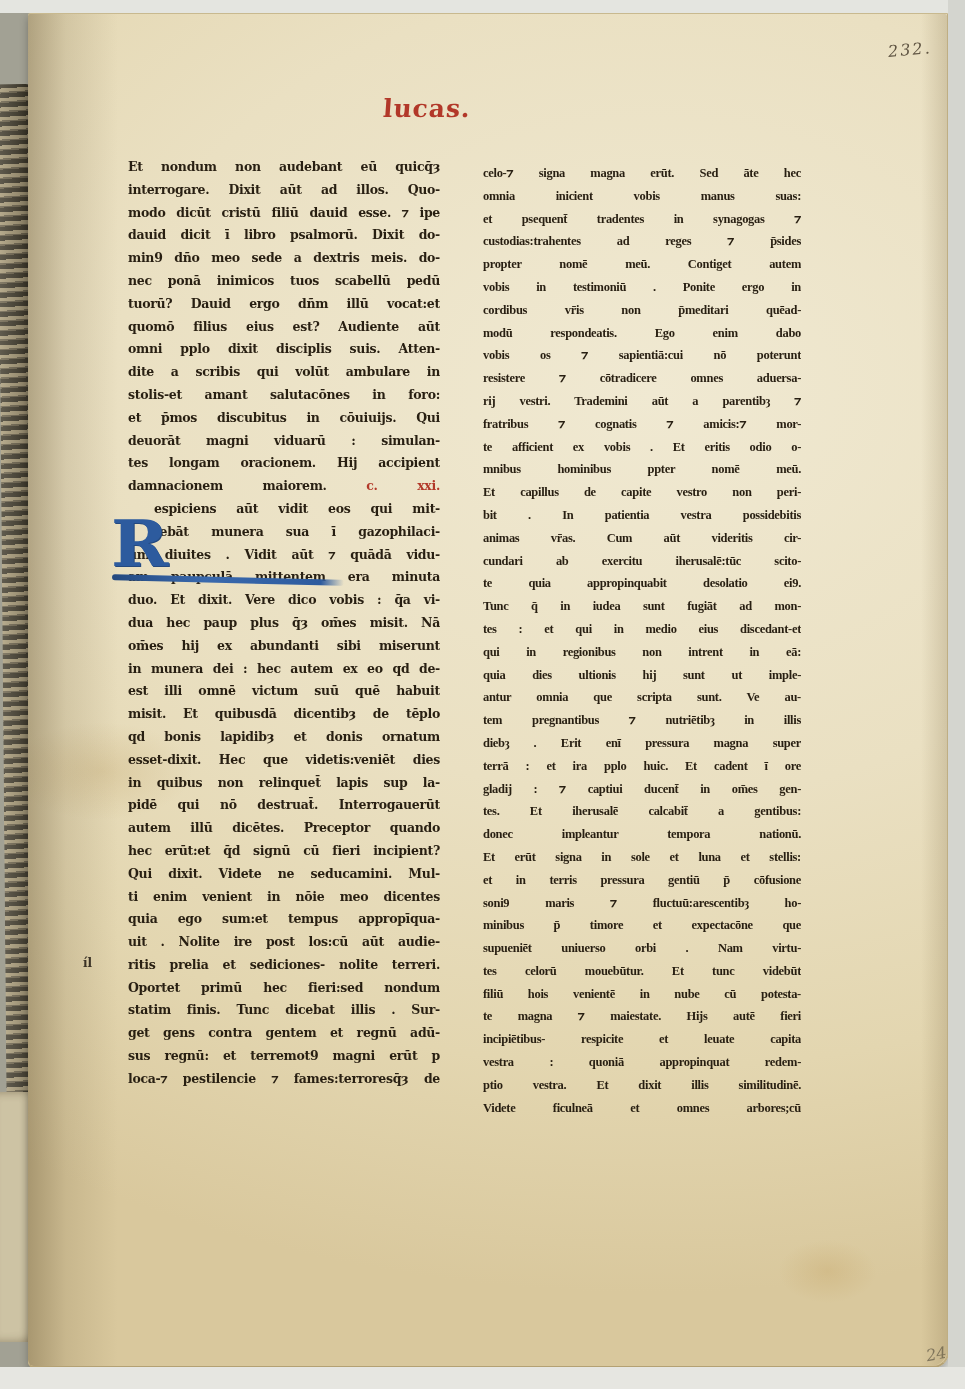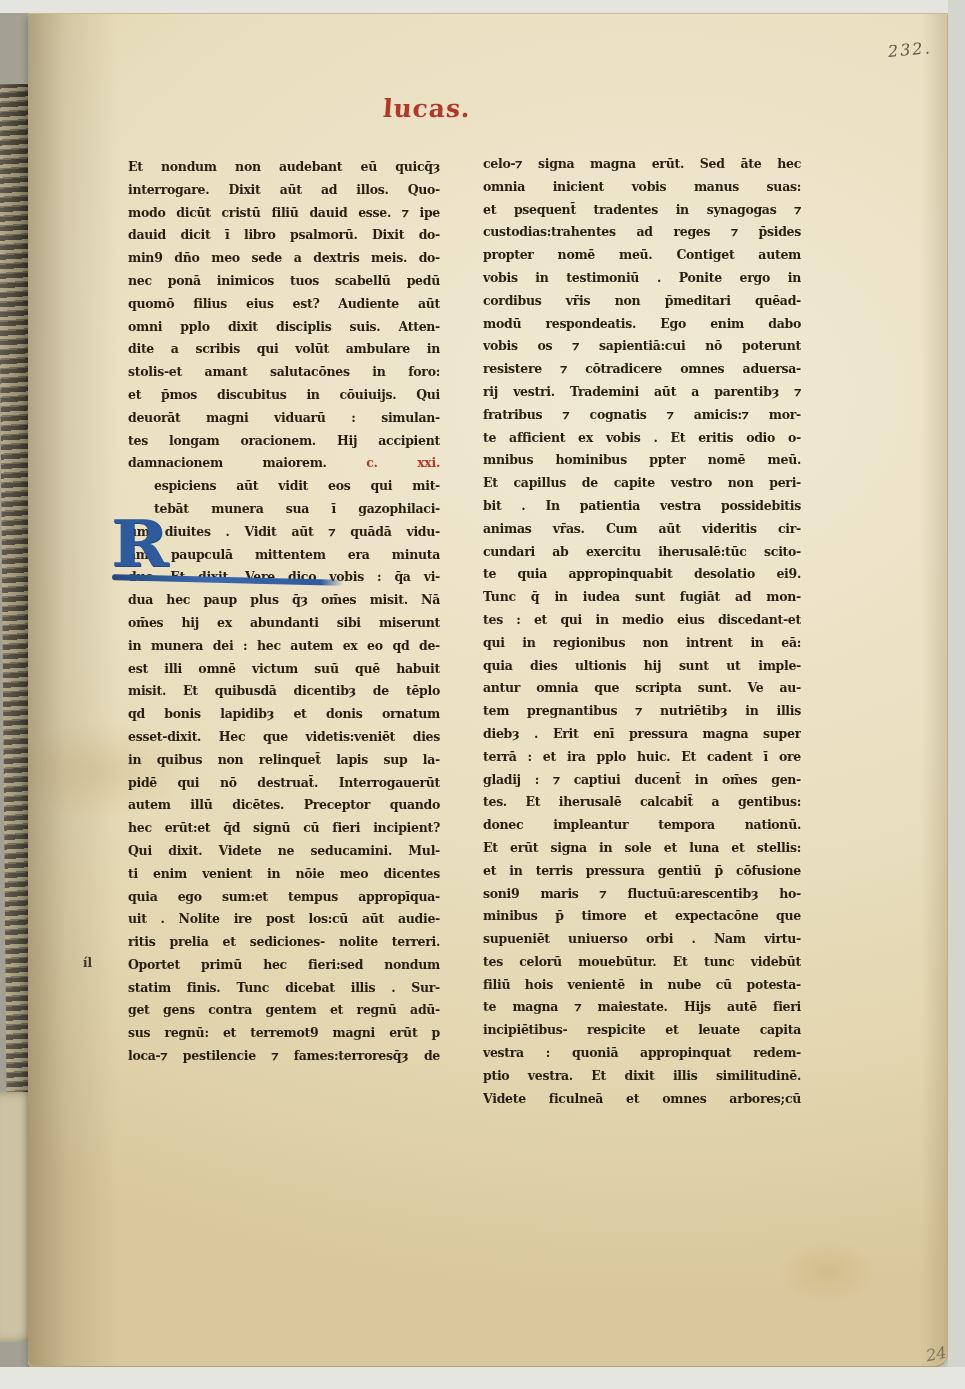--- a/index.html
+++ b/index.html
@@ -40,21 +40,21 @@
     color:#5f5442;transform:rotate(-5deg);letter-spacing:2px;}
   .gathering-mark{position:absolute;left:898px;top:1330px;font-size:16px;font-style:italic;
     color:#80775f;transform:rotate(-10deg);}
   .margin-note{position:absolute;left:55px;top:942px;font-size:12px;font-weight:700;color:#3a3226;}
 
   
   .text-col{position:absolute;width:312px;color:#281f12;
     font-family:"DejaVu Serif",serif;font-size:12.5px;font-weight:700;
     line-height:22.8px;letter-spacing:-0.3px;}
   #col1{left:100px;top:142px;}
-  #col2{left:455px;top:139px;width:318px;}
+  #col2{left:455px;top:148px;width:318px;font-family:Liberation Serif, serif;}
   .text-line{height:22.8px;text-align:justify;text-align-last:justify;overflow:hidden;}
   .text-line.indent-a,.text-line.indent-b{margin-left:26px;}
   .rubric{color:#b23829;}
   .chapter-initial{position:absolute;left:-14px;top:357px;width:76px;height:66px;
     font-size:64px;line-height:62px;font-weight:700;color:#2d5b9e;
     text-shadow:1px 1px 0 #24497f;transform:scaleX(1.08);}
   .initial-tail{position:absolute;left:-16px;top:421px;width:232px;height:6px;
     background:linear-gradient(90deg, #24497f, #3a69ad 40%, #2d5b9e 90%, rgba(45,91,158,0));
     border-radius:4px;transform:rotate(1.4deg);}
 
@@ -82,20 +82,21 @@
 
     <div id="col1" class="text-col">
       <div class="chapter-initial">R</div>
       <div class="initial-tail"></div>
     <div class="text-line"><span>Et nondum non audebant eū quicq̄ȝ</span></div>
         <div class="text-line"><span>interrogare. Dixit aūt ad illos. Quo-</span></div>
         <div class="text-line"><span>modo dicūt cristū filiū dauid esse. ⁊ ipe</span></div>
         <div class="text-line"><span>dauid dicit ī libro psalmorū. Dixit do-</span></div>
         <div class="text-line"><span>min9 dño meo sede a dextris meis. do-</span></div>
         <div class="text-line"><span>nec ponā inimicos tuos scabellū pedū</span></div>
+        <div class="text-line"><span>tuorū? Dauid ergo dñm illū vocat:et</span></div>
         <div class="text-line"><span>quomō filius eius est? Audiente aūt</span></div>
         <div class="text-line"><span>omni pplo dixit disciplis suis. Atten-</span></div>
         <div class="text-line"><span>dite a scribis qui volūt ambulare in</span></div>
         <div class="text-line"><span>stolis-et amant salutacōnes in foro:</span></div>
         <div class="text-line"><span>et p̄mos discubitus in cōuiuijs. Qui</span></div>
         <div class="text-line"><span>deuorāt magni viduarū : simulan-</span></div>
         <div class="text-line"><span>tes longam oracionem. Hij accipient</span></div>
         <div class="text-line"><span>damnacionem maiorem.</span><span class="rubric"> c. xxi.</span></div>
         <div class="text-line indent-a"><span>espiciens aūt vidit eos qui mit-</span></div>
         <div class="text-line indent-b"><span>tebāt munera sua ī gazophilaci-</span></div>

